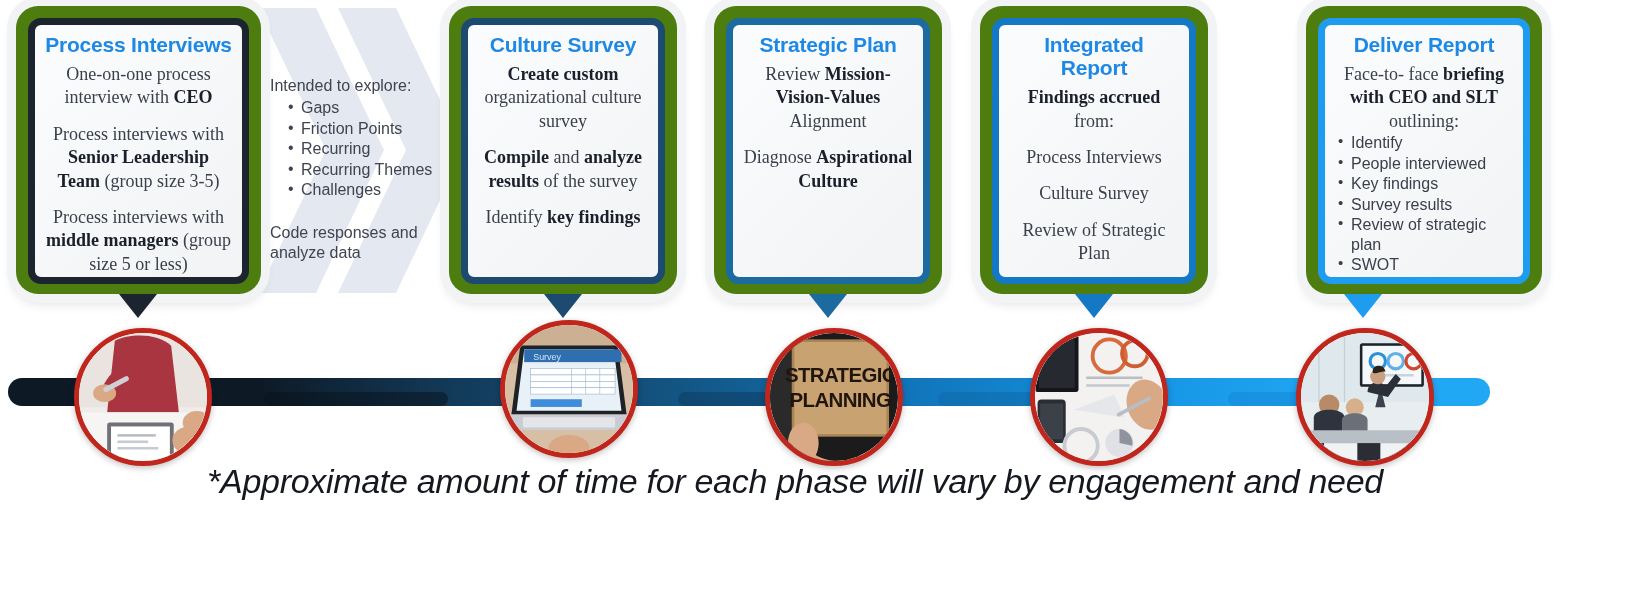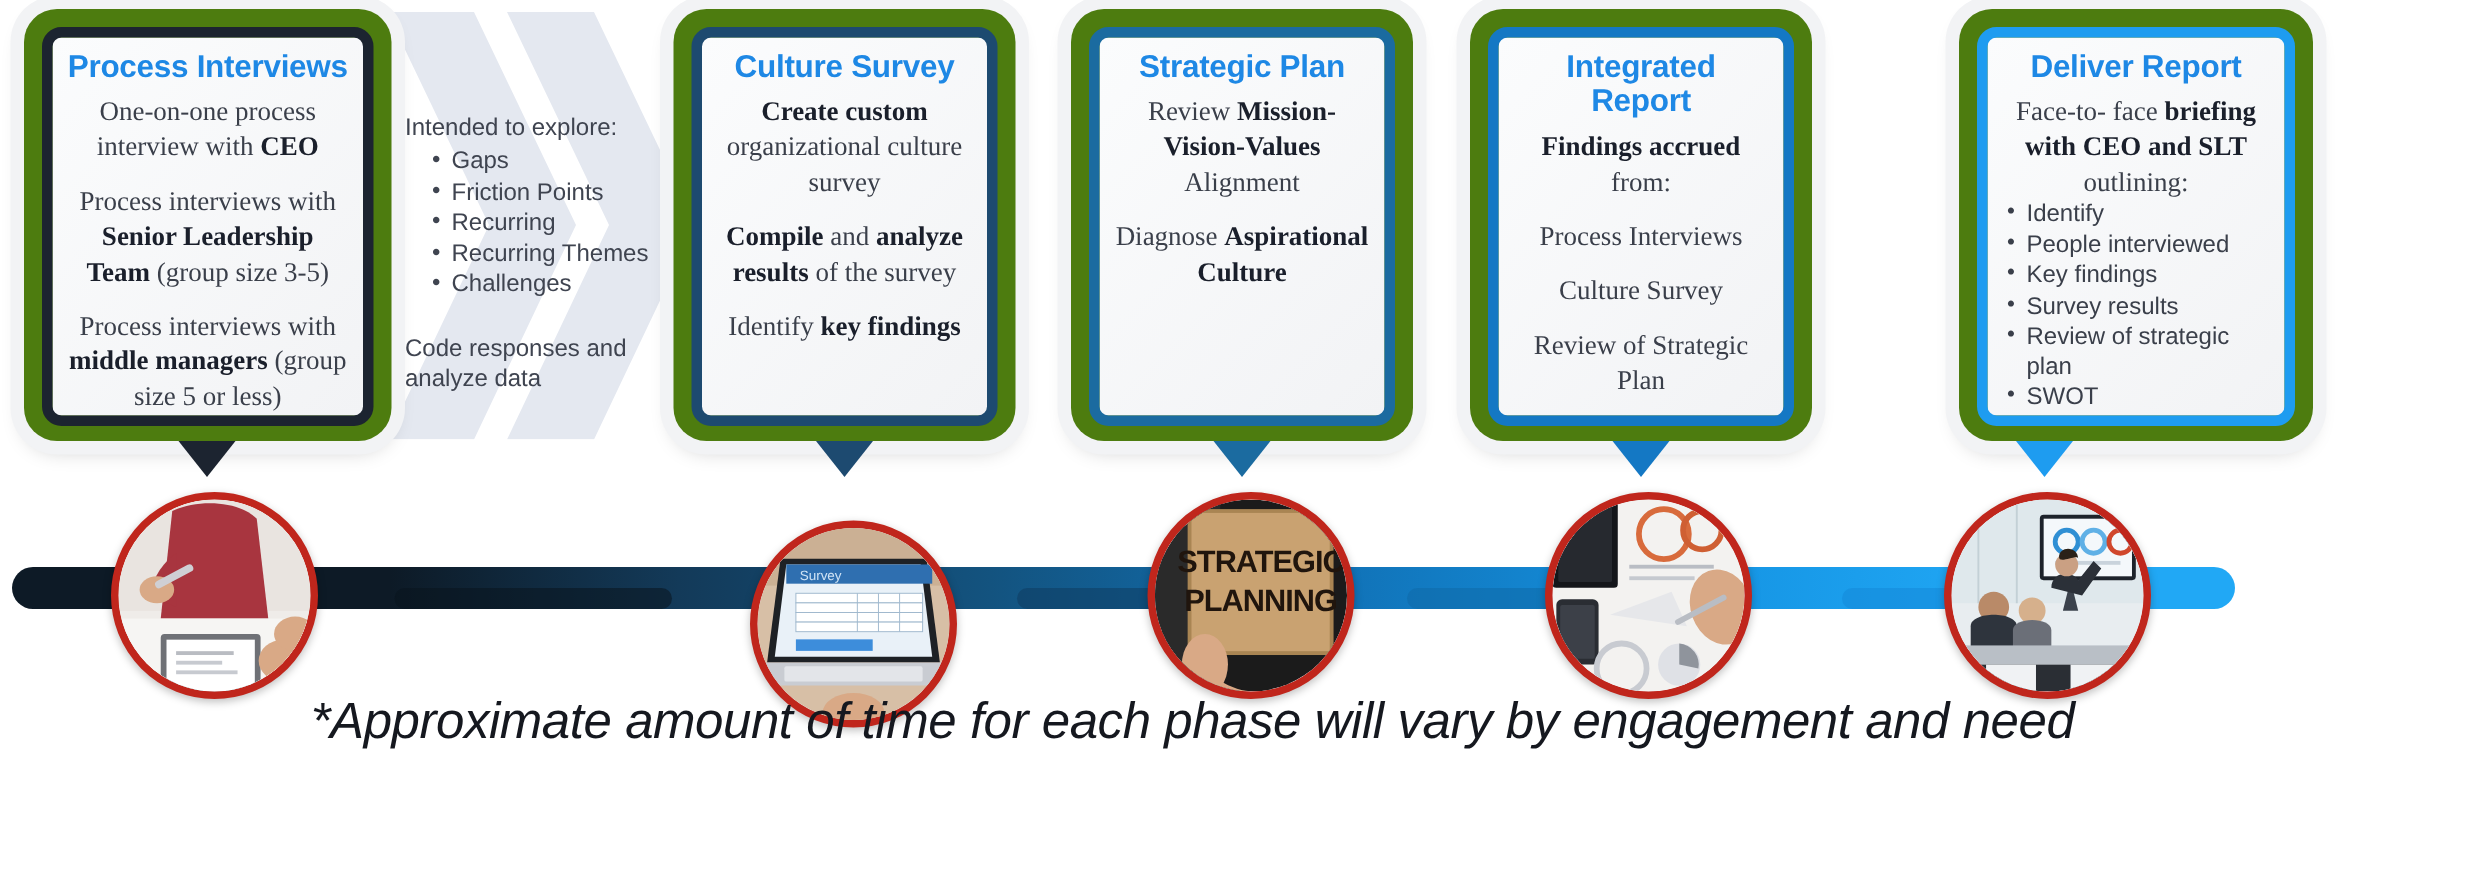--- a/index.html
+++ b/index.html
@@ -296,21 +296,21 @@
       <rect x="25" y="73" width="46" height="27" fill="#ffffff"></rect>
       <rect x="30" y="79" width="30" height="2" fill="#b9bcc2"></rect>
       <rect x="30" y="84" width="24" height="2" fill="#c7cad0"></rect>
       <rect x="30" y="89" width="32" height="2" fill="#c7cad0"></rect>
       <ellipse cx="86" cy="84" rx="13" ry="11" fill="#d9a986"></ellipse>
       <ellipse cx="92" cy="70" rx="11" ry="9" fill="#d9a986"></ellipse>
     </svg>
   </div>
 </div>
 
-<div class="circ" style="left:500px;top:347px;">
+<div class="circ" style="left:500px;top:320px;">
   <div class="photo">
     <svg viewBox="0 0 100 100" preserveAspectRatio="xMidYMid slice">
       <rect width="100" height="100" fill="#d7bfa6"></rect>
       <rect y="0" width="100" height="30" fill="#cbb094"></rect>
       <path d="M12 16 L88 16 L95 70 L5 70 Z" fill="#1e2125"></path>
       <path d="M15 19 L85 19 L91 67 L9 67 Z" fill="#e9f1f8"></path>
       <rect x="15" y="19" width="76" height="10" fill="#2f6fb0"></rect>
       <text x="22" y="27" font-family="sans-serif" font-size="7" fill="#cfe3f5">Survey</text>
       <g fill="#ffffff" stroke="#9fb8ce" stroke-width="0.5">
         <rect x="20" y="34" width="66" height="5"></rect>

